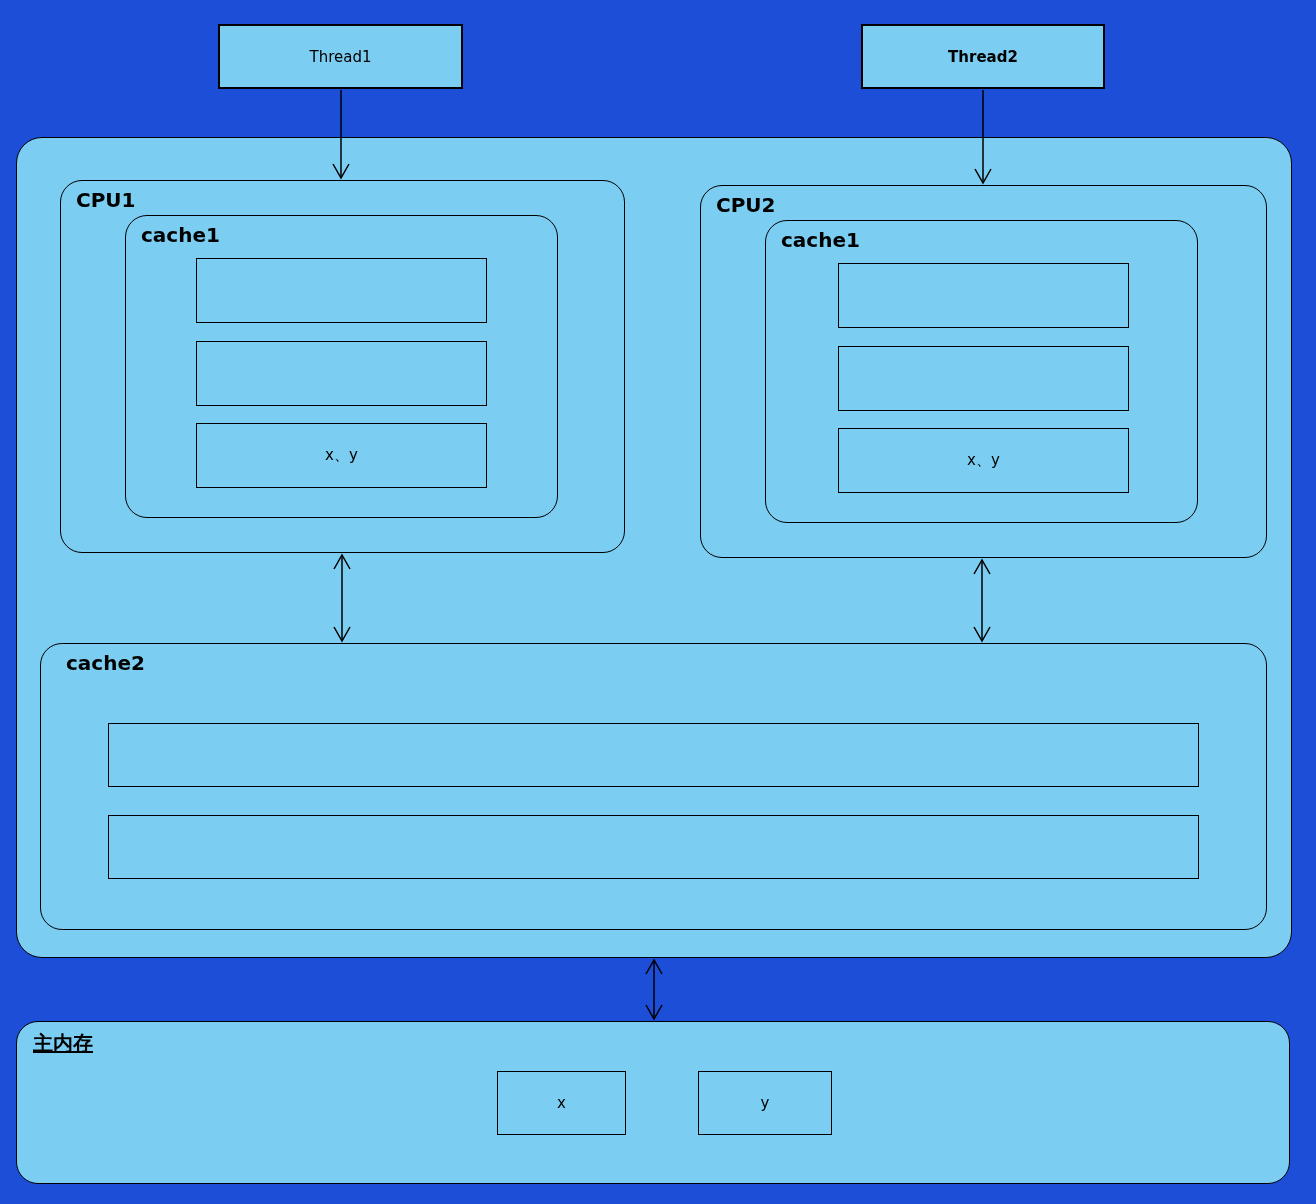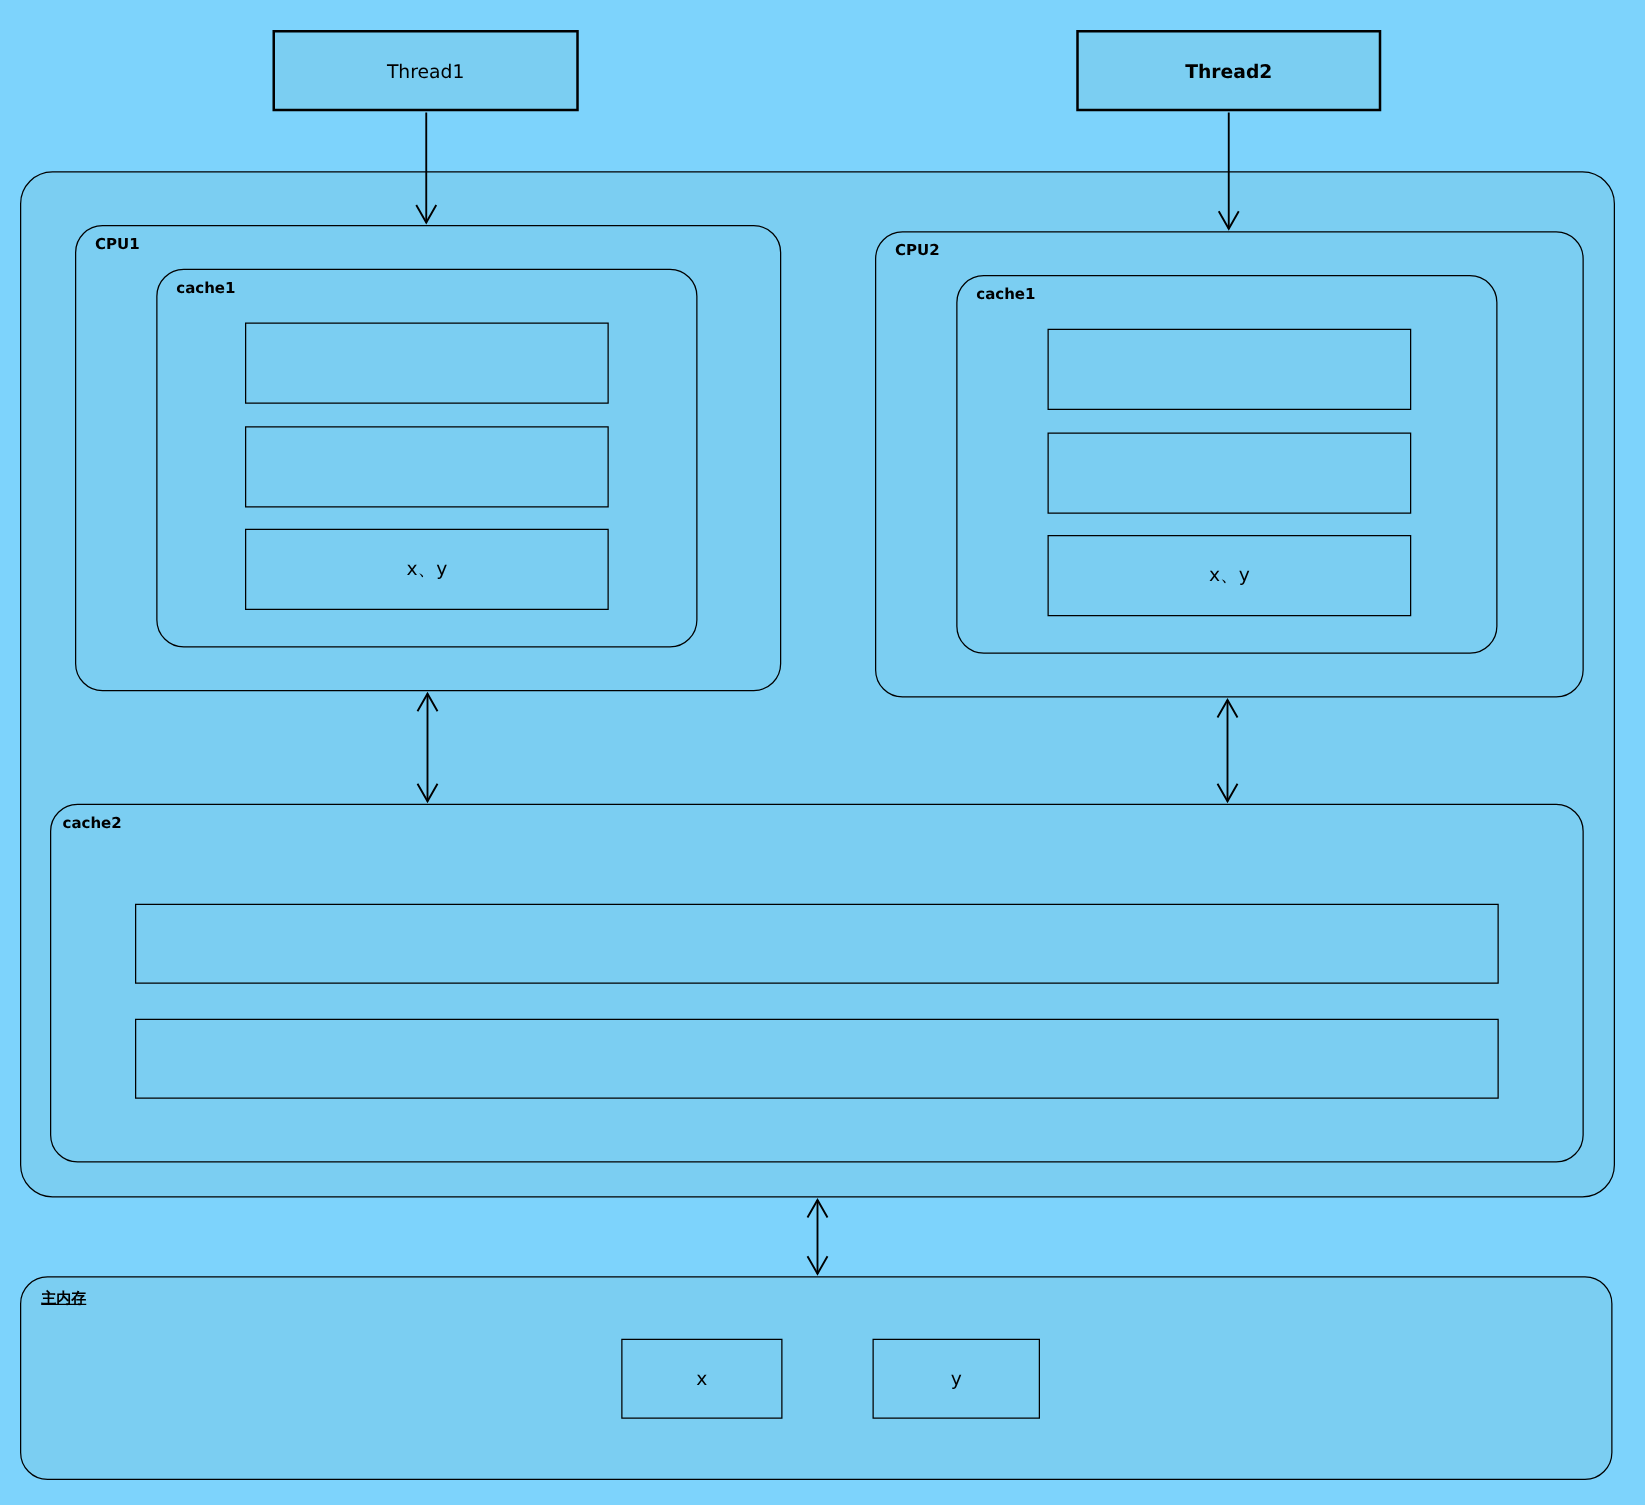--- a/index.html
+++ b/index.html
@@ -5,42 +5,42 @@
   html, body {
     margin: 0;
     padding: 0;
     background: #ffffff;
     font-family: "DejaVu Sans", "Liberation Sans", sans-serif;
   }
   #canvas {
     position: relative;
     width: 1316px;
     height: 1204px;
-    background: #7dd3fc;
+    background: #1d4ed8;
     overflow: hidden;
   }
   .node {
     position: absolute;
     background: #7BCEF2;
     border: 1.5px solid #000000;
     box-sizing: border-box;
   }
   .rounded  { border-radius: 26px; border-width: 1.3px; }
   .rounded-sm { border-radius: 22px; border-width: 1.3px; }
   .rect { border-width: 1.3px; }
   .centered {
     display: flex;
     align-items: center;
     justify-content: center;
     font-size: 15px;
     color: #000000;
   }
   .container-label {
     position: absolute;
-    font-size: 12px;
+    font-size: 20px;
     font-weight: 700;
     color: #000000;
     white-space: nowrap;
   }
   
   #thread1 { left: 218px; top: 24px;  width: 245px; height: 65px; border-width: 2px; }
   #thread2 { left: 861px; top: 24px;  width: 244px; height: 65px; border-width: 2px; font-weight: bold; }
   
   #cpu-complex { left: 16px; top: 137px; width: 1276px; height: 821px; }
   
@@ -54,21 +54,21 @@
   
   #cpu2        { left: 700px; top: 185px; width: 567px; height: 373px; }
   #cpu2-label  { left: 716px; top: 193px; }
   #cache1b     { left: 765px; top: 220px; width: 433px; height: 303px; }
   #cache1b-label { left: 781px; top: 228px; }
   #cpu2-slot0  { left: 838px; top: 263px; width: 291px; height: 65px; }
   #cpu2-slot1  { left: 838px; top: 346px; width: 291px; height: 65px; }
   #cpu2-slot2  { left: 838px; top: 428px; width: 291px; height: 65px; }
   
   #cache2       { left: 40px; top: 643px; width: 1227px; height: 287px; }
-  #cache2-label { left: 50px; top: 651px; }
+  #cache2-label { left: 66px; top: 651px; }
   #cache2-slot0 { left: 108px; top: 723px; width: 1091px; height: 64px; }
   #cache2-slot1 { left: 108px; top: 815px; width: 1091px; height: 64px; }
   
   #main-memory       { left: 16px; top: 1021px; width: 1274px; height: 163px; }
   #main-memory-label { left: 33px; top: 1030px; text-decoration: underline; }
   #mem-cell-x { left: 497px; top: 1071px; width: 129px; height: 64px; }
   #mem-cell-y { left: 698px; top: 1071px; width: 134px; height: 64px; }
   
   #arrow-layer {
     position: absolute;

